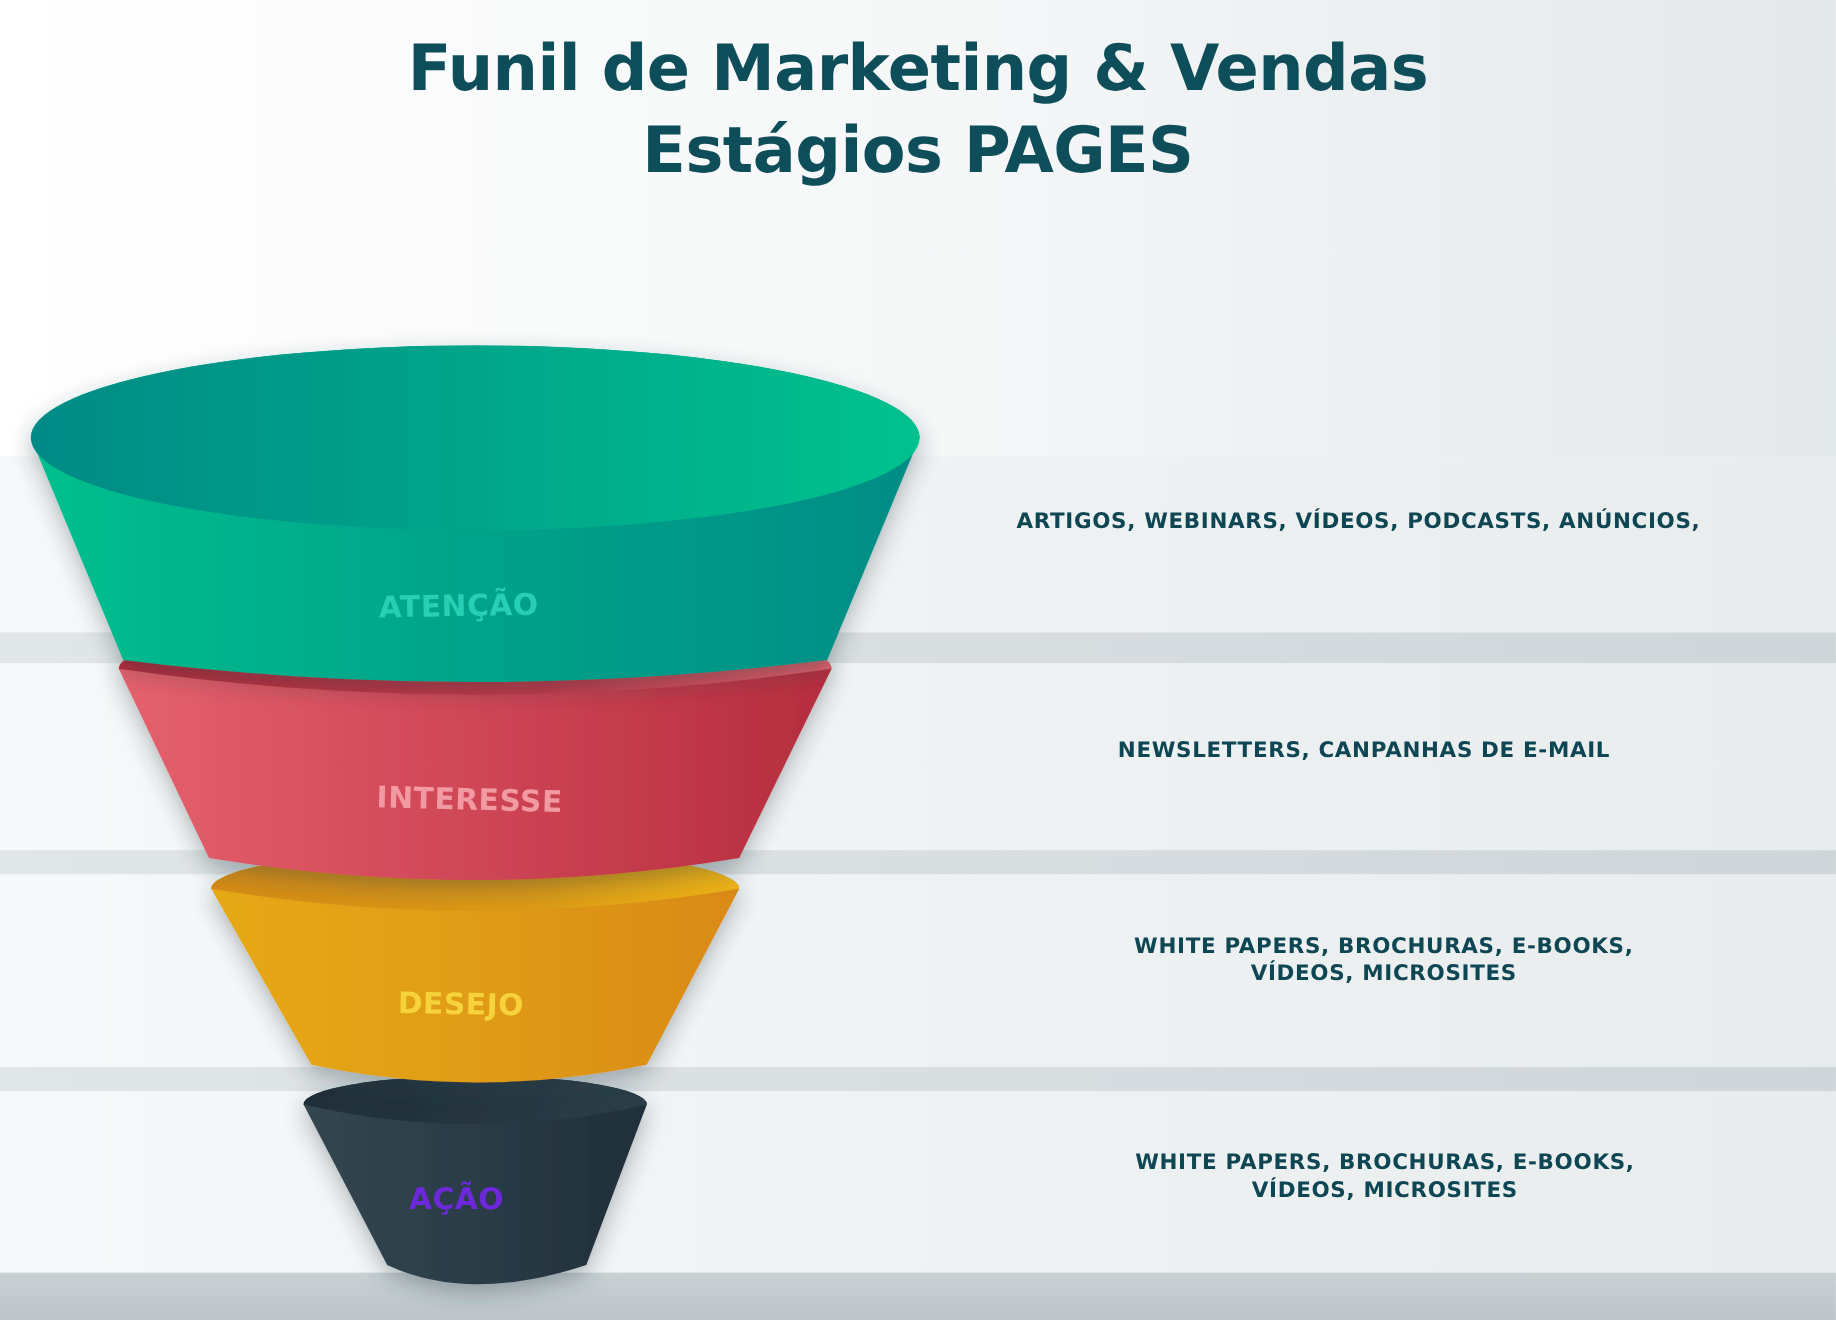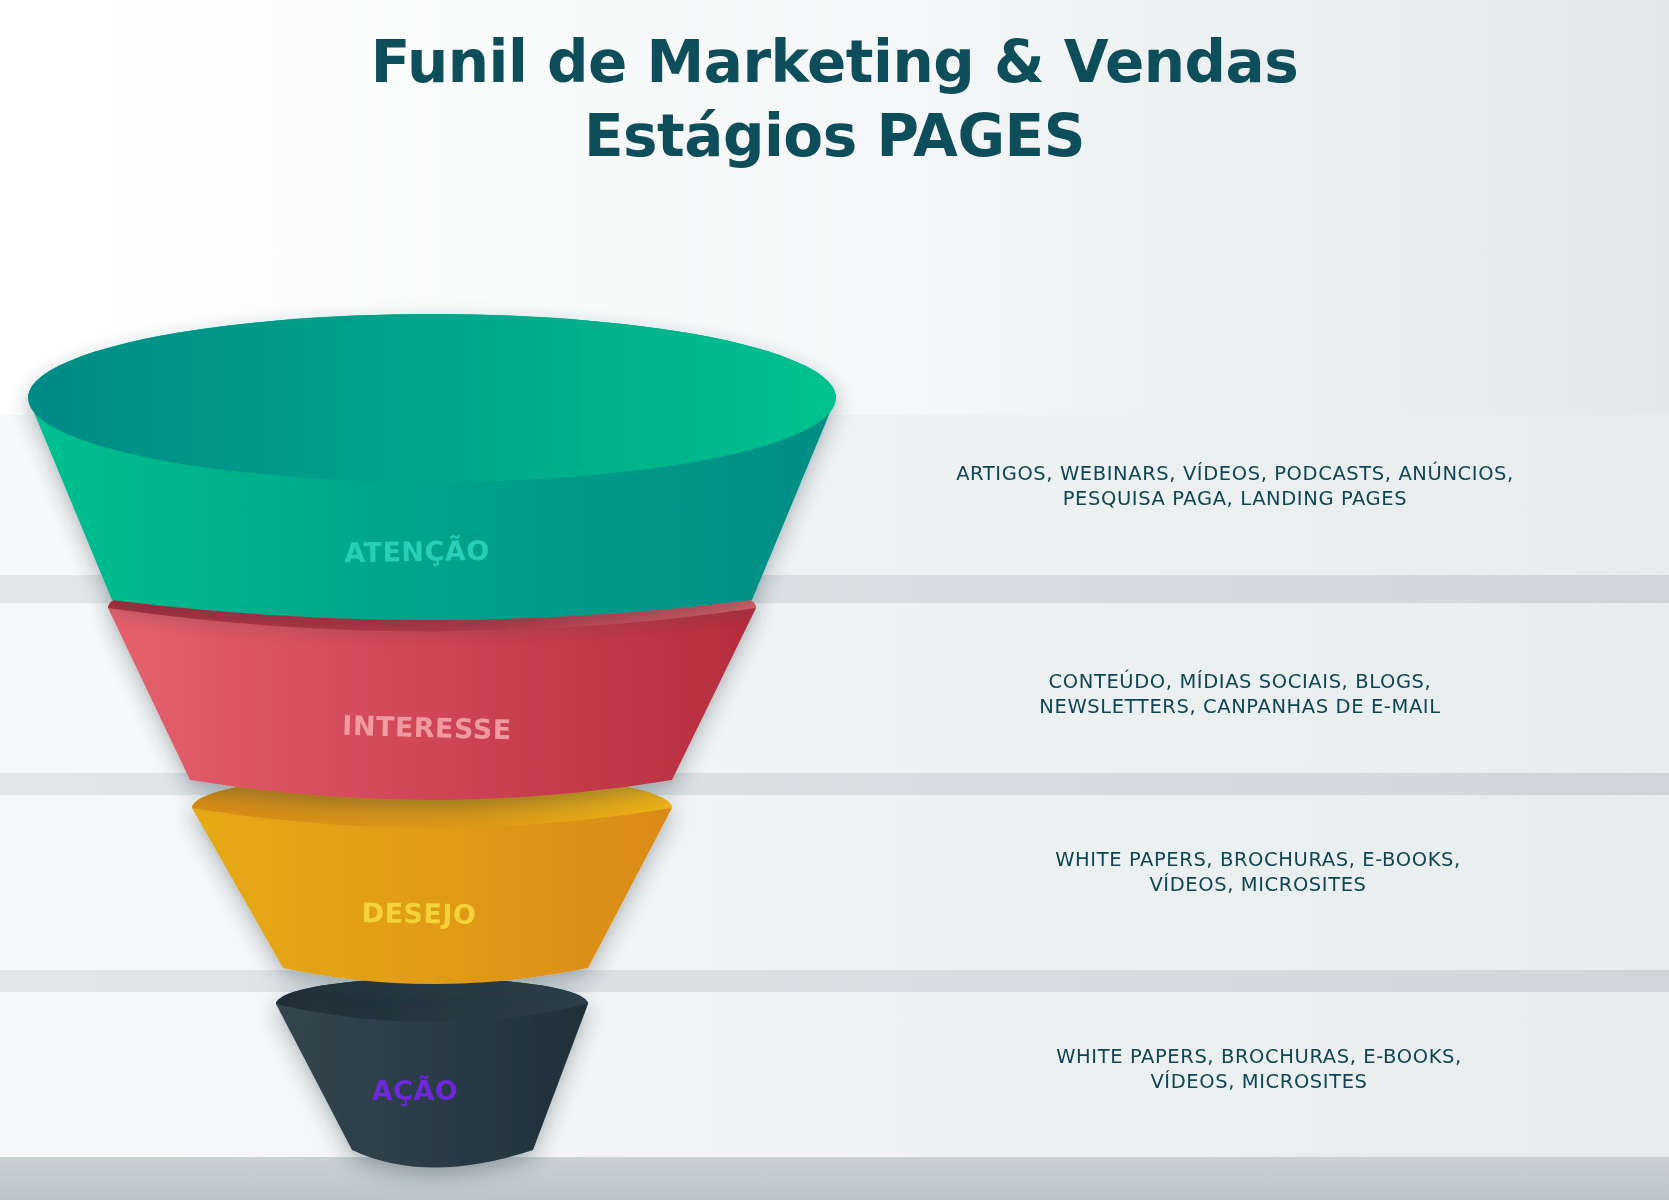--- a/index.html
+++ b/index.html
@@ -19,21 +19,21 @@
 
   .title {
     position:absolute; left:0; width:1669px; text-align:center;
     color:#0e4d5a; font-weight:bold; font-size:58px; letter-spacing:-0.5px;
   }
   .funnel-svg { position:absolute; left:0; top:0; }
   .stage-label {
     position:absolute; text-align:center; font-weight:bold; font-size:27px; letter-spacing:0.5px;
   }
   .desc {
-    position:absolute; text-align:center; color:#0e4653; font-weight:normal;
+    position:absolute; text-align:center; color:#0e4653; font-weight:bold;
     font-size:19.5px; line-height:25px; letter-spacing:0.6px; width:640px;
   }
 </style>
 </head>
 <body>
 
 <div class="bg-top"></div>
 
 <div class="band light" style="top:415px;height:160px;"></div>
 <div class="band sep" style="top:575px;height:28px;"></div>
@@ -114,24 +114,22 @@
   </g>
 </svg>
 
 <div class="stage-label" style="left:282px;top:536px;width:270px;color:#27d0b5;transform:rotate(-1deg);">ATENÇÃO</div>
 <div class="stage-label" style="left:292px;top:712px;width:270px;color:#f19aa2;transform:rotate(1.5deg);">INTERESSE</div>
 <div class="stage-label" style="left:284px;top:898px;width:270px;color:#f6d33a;transform:rotate(1deg);">DESEJO</div>
 <div class="stage-label" style="left:280px;top:1075px;width:270px;color:#6d28d9;">AÇÃO</div>
 
 <div class="desc" style="left:915px;top:461px;">
   <div>ARTIGOS, WEBINARS, VÍDEOS, PODCASTS, ANÚNCIOS,</div>
-  <div>PESQUISA PAGA, LANDING PAGES</div>
 </div>
 <div class="desc" style="left:920px;top:669px;">
-  <div>CONTEÚDO, MÍDIAS SOCIAIS, BLOGS,</div>
   <div>NEWSLETTERS, CANPANHAS DE E-MAIL</div>
 </div>
 <div class="desc" style="left:938px;top:847px;">
   <div>WHITE PAPERS, BROCHURAS, E-BOOKS,</div>
   <div>VÍDEOS, MICROSITES</div>
 </div>
 <div class="desc" style="left:939px;top:1044px;">
   <div>WHITE PAPERS, BROCHURAS, E-BOOKS,</div>
   <div>VÍDEOS, MICROSITES</div>
 </div>

